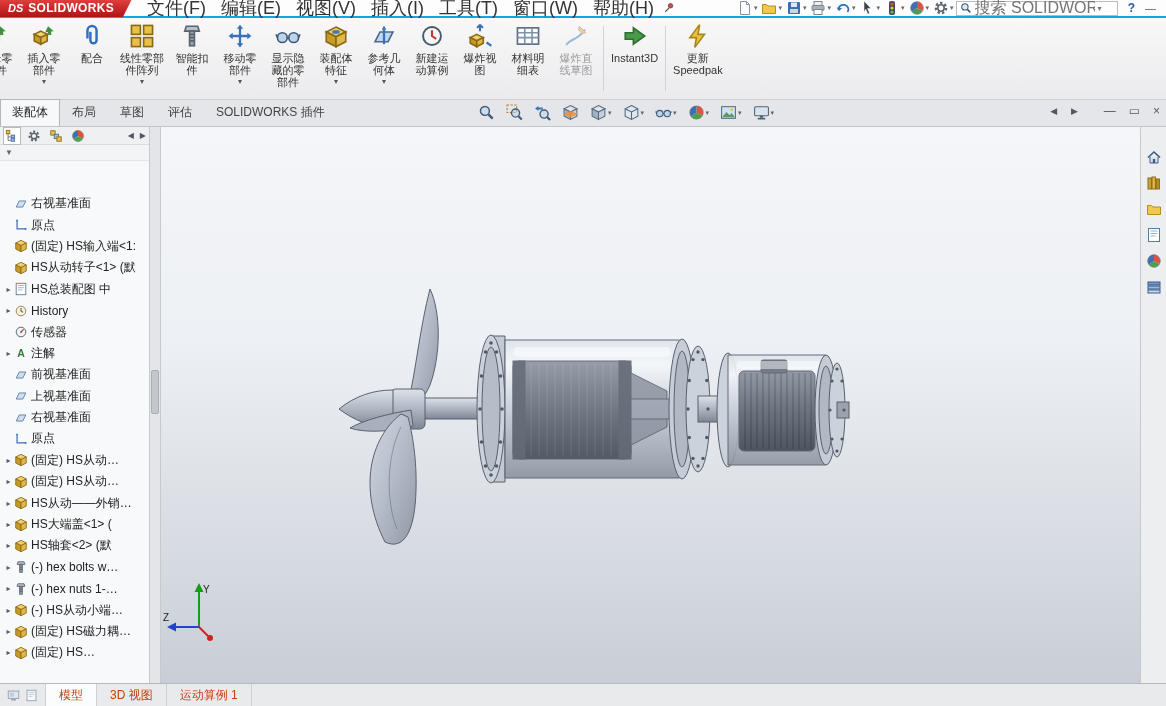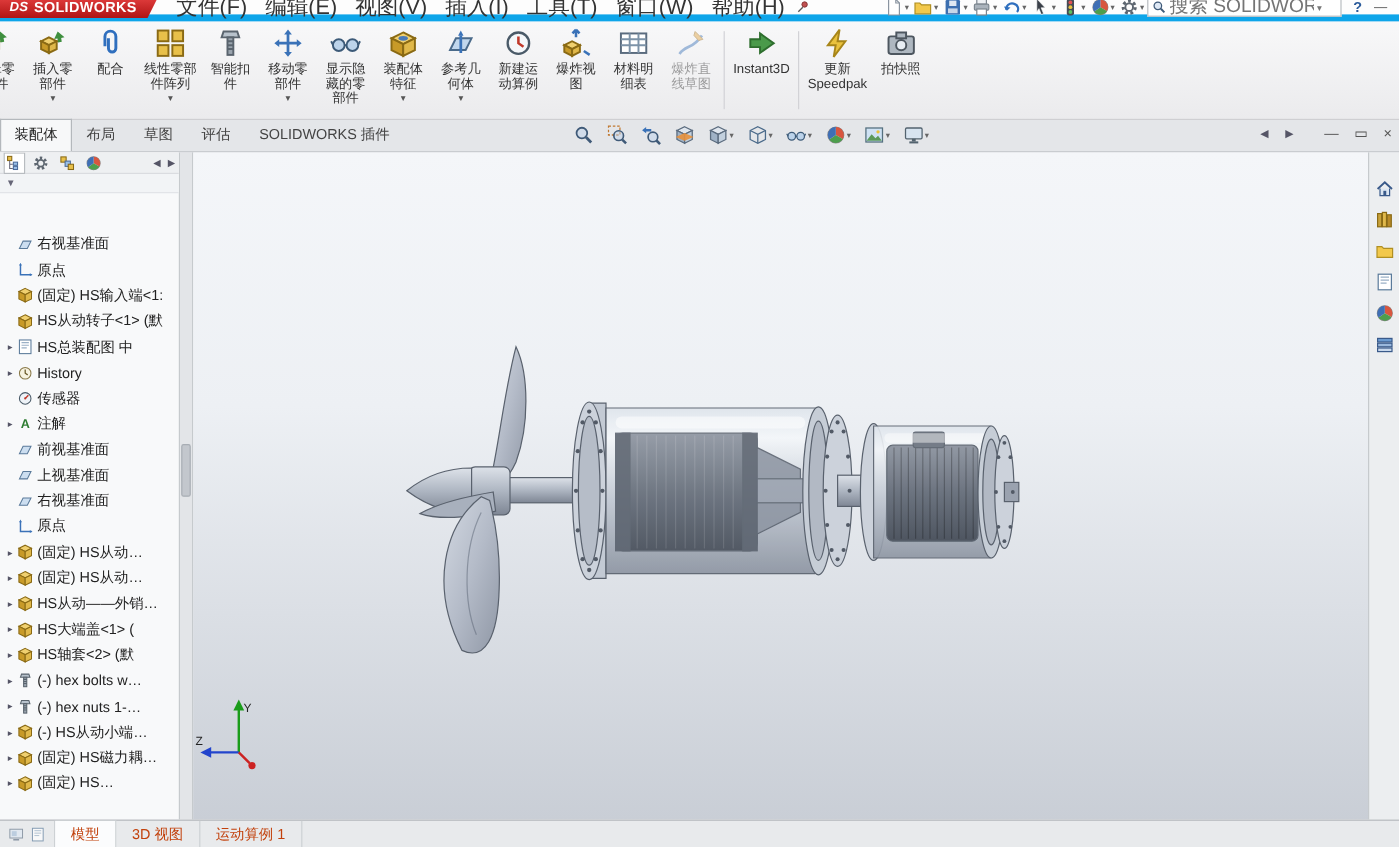--- a/index.html
+++ b/index.html
@@ -3,21 +3,21 @@
 <meta charset="utf-8">
 <style>
   *{box-sizing:border-box;margin:0;padding:0}
   html,body{width:1166px;height:706px;overflow:hidden;font-family:"Liberation Sans","DejaVu Sans",sans-serif;background:#dfe2e6}
   .app{position:relative;width:1166px;height:706px;background:#f0f1f3}
   .ic{width:16px;height:16px;display:block}
   .ic.big{width:26px;height:26px}
   .ic.h{width:17px;height:17px}
   .ic.t{width:14px;height:14px;flex:none}
   
-  .titlebar{position:absolute;top:0;left:0;right:0;height:18px;background:#fdfdfd;border-bottom:6px solid #0ea5e9;display:flex;align-items:center}
+  .titlebar{position:absolute;top:0;left:0;right:0;height:18px;background:#fdfdfd;border-bottom:2px solid #0ea5e9;display:flex;align-items:center}
   .logo{height:18px;background:linear-gradient(#e44040,#b01414);color:#fff;display:flex;align-items:center;padding:0 18px 0 8px;clip-path:polygon(0 0,100% 0,calc(100% - 9px) 100%,0 100%);gap:5px;flex:none}
   .logo-mark{font-weight:bold;font-style:italic;font-size:11px}
   .logo-text{font-weight:bold;font-size:12px;letter-spacing:.3px}
   .menus{display:flex;margin-left:8px;gap:1px;flex:none}
   .menu{font-size:18px;color:#333;padding:1px 7px;white-space:nowrap}
   .pinwrap{margin-left:2px}
   .qi{display:inline-flex;align-items:center;margin:0 2px}
   .qdd{font-size:7px;color:#666;margin-left:1px}
   #quick-icons{display:flex;margin-left:60px}
   .searchbox{margin-left:auto;display:flex;align-items:center;border:1px solid #b8bcc0;background:#fff;height:15px;width:170px;padding:0 3px;gap:3px}
@@ -493,26 +493,20 @@
           <div class="rlabel">Instant3D</div>
         </div>
         <div class="sepline"></div>
         <div class="rbtn">
           <svg class="ic big">
             <use href="#s-speedpak"></use>
           </svg>
           <div class="rlabel">更新
 Speedpak</div>
         </div>
-        <div class="rbtn">
-          <svg class="ic big">
-            <use href="#s-camera"></use>
-          </svg>
-          <div class="rlabel">拍快照</div>
-        </div>
       </div>
   </div>
 
   <div class="tabbar" style="position:absolute">
     <div id="cm-tabs" style="display:flex;align-items:flex-end;height:100%">
         <div class="cmtab active">装配体</div>
         <div class="cmtab">布局</div>
         <div class="cmtab">草图</div>
         <div class="cmtab">评估</div>
         <div class="cmtab">SOLIDWORKS 插件</div>

